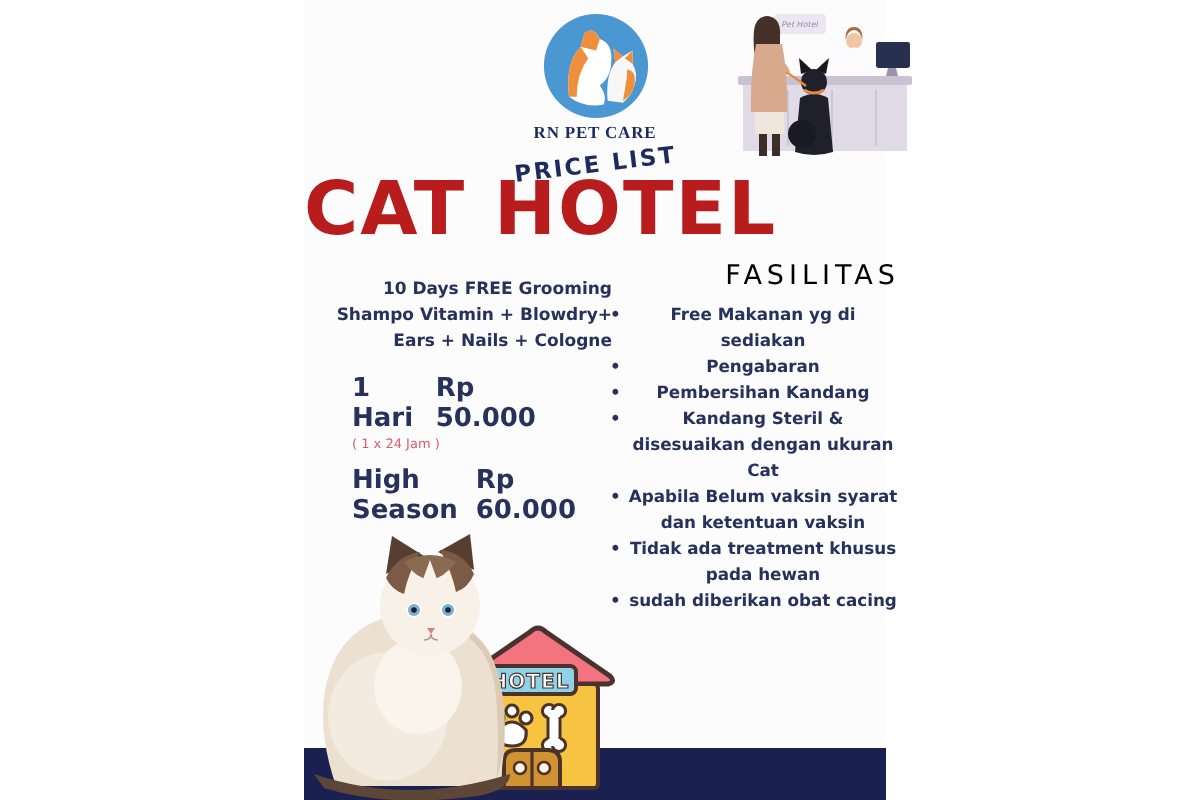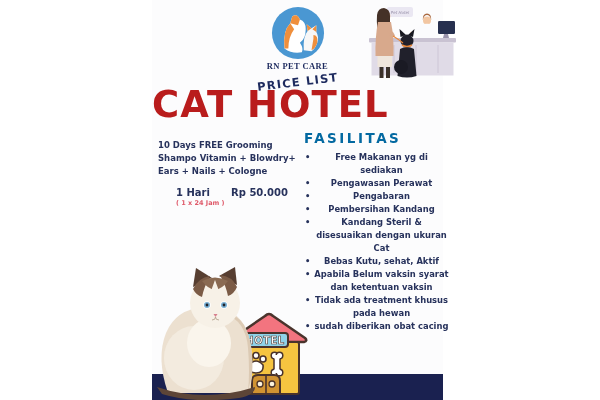--- a/index.html
+++ b/index.html
@@ -21,31 +21,31 @@
 
   
   .reception { position:absolute; left:356px; top:5px; width:102px; height:76px; }
 
   
   .title { position:absolute; top:83px; left:0; right:0; margin:0; text-align:left;
            font-size:37px; font-weight:bold; color:#b91c1c; letter-spacing:1px; }
 
   
   .left-col { position:absolute; left:6px; top:139px; width:148px; }
-  .promo { margin:0; text-align:left; font-size:8.5px; font-weight:bold; color:#27325c; line-height:13px; }
+  .promo { margin:0; text-align:right; font-size:8.5px; font-weight:bold; color:#27325c; line-height:13px; }
   .promo span { display:block; }
   .price-row { display:flex; justify-content:space-between; margin:9px 18px 0 18px;
-               font-size:10px; font-weight:bold; color:#27325c; }
+               font-size:13px; font-weight:bold; color:#27325c; }
   .price-row.second { margin-top:7px; }
-  .price-note { margin:1px 0 0 18px; font-size:6.5px; font-weight:bold; color:#df5b6b; }
+  .price-note { margin:1px 0 0 18px; font-size:6.5px; font-weight:normal; color:#df5b6b; }
 
   
   .right-col { position:absolute; left:152px; top:130px; width:146px; }
-  .list-heading { margin:0 0 5px; text-align:left; font-size:13.5px; font-weight:bold;
-                  color:#0369a1; letter-spacing:2.5px; }
+  .list-heading { margin:0 0 5px; text-align:right; font-size:13.5px; font-weight:normal;
+                  color:#000000; letter-spacing:2.5px; }
   .list-heading.syarat { margin-top:9px; font-size:14.5px; letter-spacing:3px; }
   ul.bullets { list-style:none; margin:0; padding:0; font-size:8.4px; font-weight:bold;
                color:#27325c; line-height:13px;text-align:center; }
   ul.bullets li { position:relative; padding-left:9px; }
   ul.bullets li::before { content:"•"; position:absolute; left:1px; }
 
   
   .footer-bar { position:absolute; bottom:0; left:0; width:100%; height:26px; background:#1a2150; }
   .house { position:absolute; left:72px; top:309px; width:90px; height:88px; }
   .cat { position:absolute; left:2px; top:263px; width:112px; height:137px; }
@@ -77,33 +77,35 @@
       <p class="promo">
         <span>10 Days FREE Grooming</span>
         <span>Shampo Vitamin + Blowdry+</span>
         <span>Ears + Nails + Cologne</span>
       </p>
       <div class="price-row">
         <span>1 Hari</span>
         <span>Rp 50.000</span>
       </div>
       <div class="price-note">( 1 x 24 Jam )</div>
+      <div class="price-row second">
+        <span>High Season</span>
+        <span>Rp 60.000</span>
+      </div>
     </div>
 
     <div class="right-col">
       <h2 class="list-heading">FASILITAS</h2>
       <ul class="bullets">
           <li>Free Makanan yg di sediakan</li>
-          <li>Pengawasan Perawat</li>
           <li>Pengabaran</li>
           <li>Pembersihan Kandang</li>
           <li>Kandang Steril &amp; disesuaikan dengan ukuran Cat</li>
         </ul>
       <ul class="bullets">
-          <li>Bebas Kutu, sehat, Aktif</li>
           <li>Apabila Belum vaksin syarat dan ketentuan vaksin</li>
           <li>Tidak ada treatment khusus pada hewan</li>
           <li>sudah diberikan obat cacing</li>
         </ul>
     </div>
 
     <div class="footer-bar"></div>
 
     <svg class="house" viewBox="0 0 90 88">
       <path d="M45 5 Q47 5 49 7 L81 29 Q84 32 80 33 L10 33 Q6 32 9 29 L41 7 Q43 5 45 5 Z" fill="#f3747f" stroke="#4a332c" stroke-width="2.5" stroke-linejoin="round"></path>

